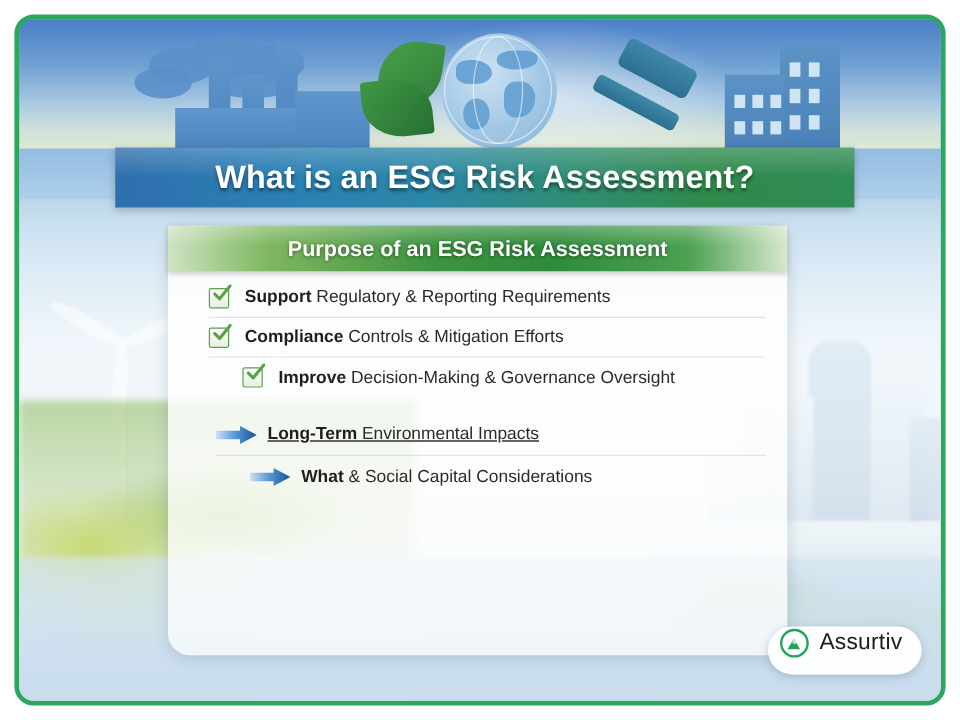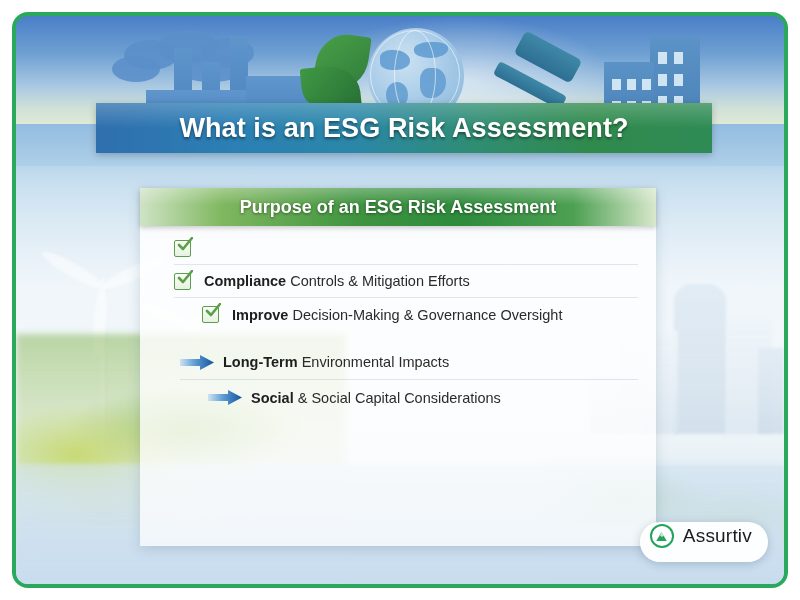--- a/index.html
+++ b/index.html
@@ -68,38 +68,39 @@
   .merid{ position:absolute; border:1px solid rgba(255,255,255,.6); border-radius:50%; }
 
   .gavel-head{ position:absolute; background:linear-gradient(180deg,#3f88a8,#2d6f92); border-radius:5px; }
   .gavel-handle{ position:absolute; background:linear-gradient(180deg,#3f88a8,#2d6f92); border-radius:4px; }
 
   .office{ position:absolute; bottom:0; background:linear-gradient(180deg,#5c93c6,#4a81b8); }
   .win{ position:absolute; background:rgba(222,238,248,.9); }
 
   
   .titlebar{
-    position:absolute; left:80px; top:87px; width:616px; height:50px;
+    position:absolute; left:80px; top:107px; width:616px; height:50px;
     background:linear-gradient(90deg,#2f6fae 0%,#2b7fb4 22%,#2a87a8 42%,#2f8d72 62%,#2f8a4c 80%,#2f8b55 100%);
     box-shadow:0 2px 7px rgba(0,0,0,.22);
   }
   .titlebar:before{
     content:""; position:absolute; left:0; right:0; top:0; height:50%;
     background:linear-gradient(180deg,rgba(255,255,255,.22),rgba(255,255,255,0));
   }
   .titlebar h1{
     position:relative; color:#fff; font-size:27px; font-weight:bold; line-height:50px;
     text-align:center; letter-spacing:.1px; text-shadow:0 2px 3px rgba(0,0,0,.45);
   }
 
   
   .card{
     position:absolute; left:124px; top:172px; width:516px; height:358px;
     background:linear-gradient(180deg,rgba(255,255,255,.88),rgba(255,255,255,.72));
     box-shadow:0 3px 12px rgba(60,90,110,.20);
+    border-radius:18px;
   }
 
   .secbar{
     position:relative; height:38px; box-shadow:0 2px 5px rgba(0,0,0,.2);
     display:flex; align-items:center; justify-content:center;
   }
   .secbar.green{ background:linear-gradient(90deg,#cfe3c4 0%,#7fb75f 16%,#3f9440 42%,#2e8b3c 62%,#4da052 84%,#d8e8cc 100%); }
   .secbar.blue{ background:linear-gradient(90deg,#cfe0ef 0%,#5e9ed0 16%,#1f74bb 42%,#1467ae 62%,#3e8cc6 84%,#d4e4f2 100%); }
   .secbar:before{
     content:""; position:absolute; left:0; right:0; top:0; height:45%;
@@ -247,20 +248,21 @@
       <span>Purpose of an ESG Risk Assessment</span>
     </div>
     <div class="rows">
       <div class="row">
         <span class="chk">
           <span class="box"></span>
           <svg class="tick" viewBox="0 0 16 15">
               <path d="M2 8 L6 12 L15 1" fill="none" stroke="#59a049" stroke-width="2.6" stroke-linecap="round" stroke-linejoin="round"></path>
             </svg>
         </span>
+        <span class="txt"><b>Support</b><span> Regulatory &amp; Reporting Requirements</span></span>
       </div>
       <div class="row">
         <span class="chk">
           <span class="box"></span>
           <svg class="tick" viewBox="0 0 16 15">
               <path d="M2 8 L6 12 L15 1" fill="none" stroke="#59a049" stroke-width="2.6" stroke-linecap="round" stroke-linejoin="round"></path>
             </svg>
         </span>
         <span class="txt"><b>Compliance</b><span> Controls &amp; Mitigation Efforts</span></span>
       </div>
@@ -269,21 +271,21 @@
           <span class="box"></span>
           <svg class="tick" viewBox="0 0 16 15">
               <path d="M2 8 L6 12 L15 1" fill="none" stroke="#59a049" stroke-width="2.6" stroke-linecap="round" stroke-linejoin="round"></path>
             </svg>
         </span>
         <span class="txt"><b>Improve</b><span> Decision-Making &amp; Governance Oversight</span></span>
       </div>
     </div>
 
     <div class="rows">
-      <div class="row" style="margin-left:40px; height:35px;">
+      <div class="row" style="margin-left:40px; height:35px;text-decoration:underline;">
         <span class="arw">
           <svg viewBox="0 0 34 15" width="34" height="15">
             <defs>
                 <linearGradient id="ag1" x1="0" y1="0" x2="1" y2="0">
               <stop offset="0" stop-color="#cfe2f2"></stop>
                   <stop offset="45%" stop-color="#5a9bd4"></stop>
                   <stop offset="100%" stop-color="#14539c"></stop>
             </linearGradient>
               </defs>
             <path d="M0 4 H20 V0 L34 7.5 L20 15 V11 H0 Z" fill="url(#ag1)"></path>
@@ -297,21 +299,21 @@
             <defs>
                 <linearGradient id="ag2" x1="0" y1="0" x2="1" y2="0">
               <stop offset="0" stop-color="#cfe2f2"></stop>
                   <stop offset="45%" stop-color="#5a9bd4"></stop>
                   <stop offset="100%" stop-color="#14539c"></stop>
             </linearGradient>
               </defs>
             <path d="M0 4 H20 V0 L34 7.5 L20 15 V11 H0 Z" fill="url(#ag2)"></path>
           </svg>
         </span>
-        <span class="txt"><b>Social</b><span> &amp; Social Capital Considerations</span></span>
+        <span class="txt"><b>What</b><span> &amp; Social Capital Considerations</span></span>
       </div>
     </div>
   </div>
 
   <div class="logo">
     <span class="mark">
       <svg viewBox="0 0 20 20" width="15" height="15">
         <path d="M10 4 L17 16 H3 Z" fill="#24a35c"></path>
         <path d="M10 4 L13 9 L10.5 10.5 L8.6 8.6 L7 11 Z" fill="#ffffff" opacity=".75"></path>
       </svg>

